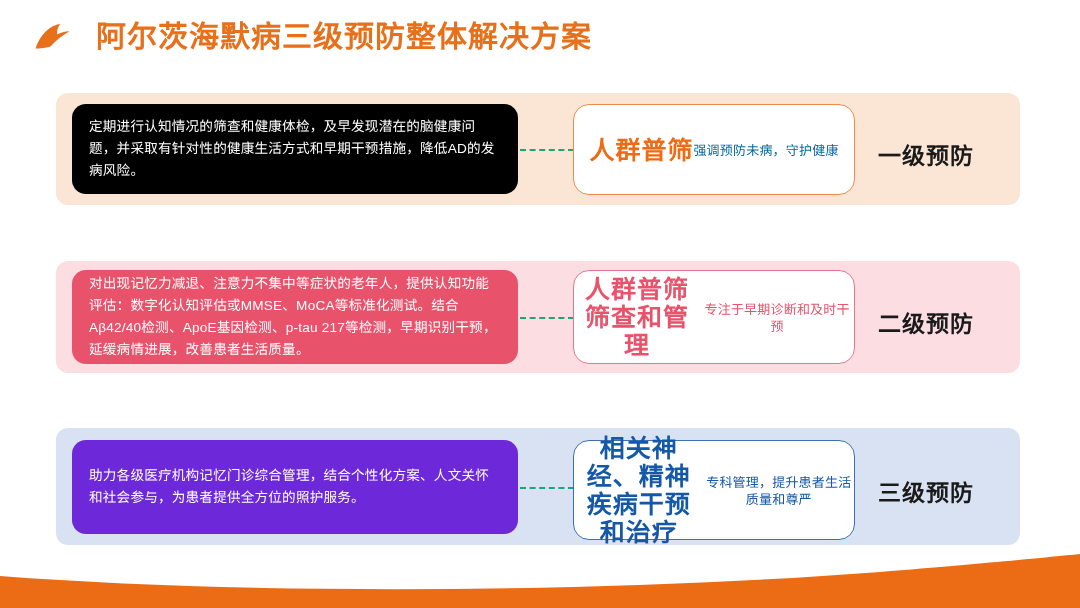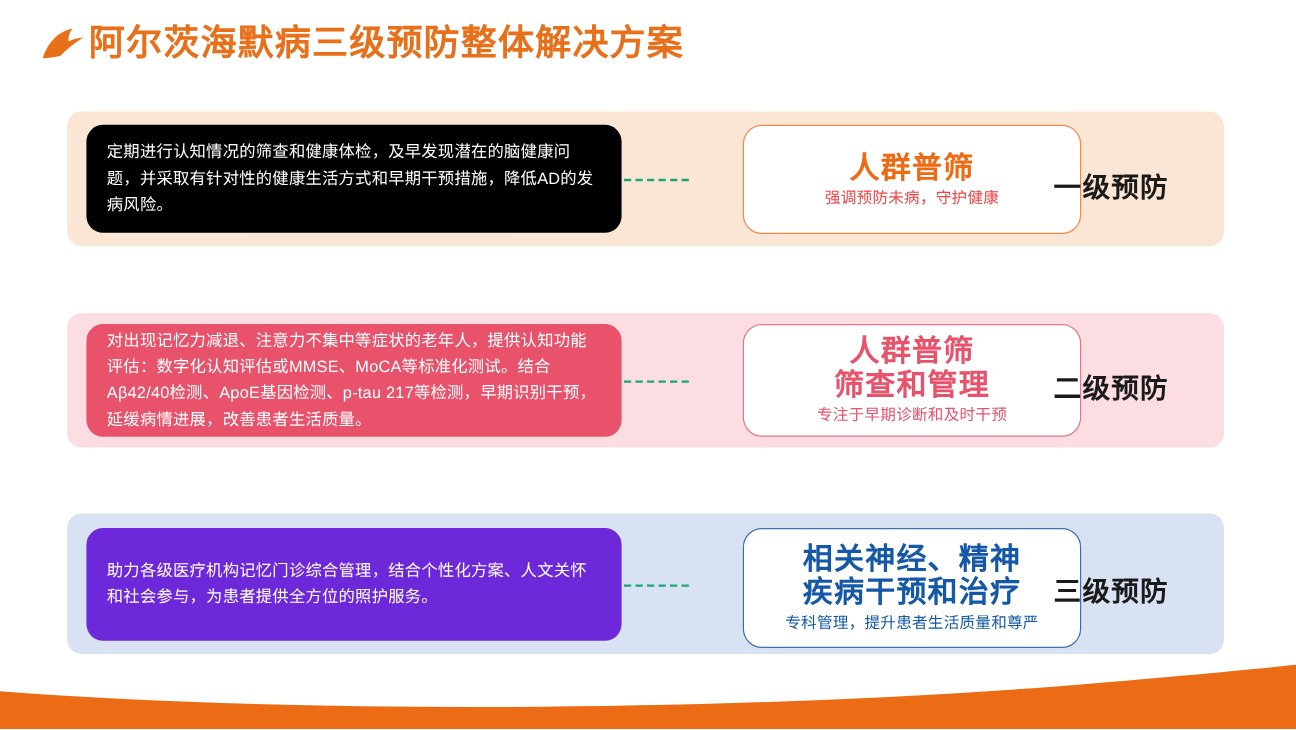--- a/index.html
+++ b/index.html
@@ -19,21 +19,21 @@
     overflow: hidden;
   }
 
   
   .title-row {
     position: absolute;
     left: 34px;
     top: 22px;
     display: flex;
     align-items: center;
-    gap: 2px;
+    gap: 24px;
   }
   .title-icon {
     width: 38px;
     height: 30px;
     display: block;
     flex: none;
   }
   .title-text {
     font-size: 30px;
     font-weight: bold;
@@ -88,25 +88,23 @@
 
   
   .card {
     position: absolute;
     left: 573px;
     width: 282px;
     background: #ffffff;
     border-radius: 16px;
     box-sizing: border-box;
     display: flex;
-    flex-direction: column;
     align-items: center;
     justify-content: center;
     text-align: center;
-    margin-left: 46px;
   }
   .card.r1 { top: 104px; height: 91px;  border: 1.6px solid #ef8a4a; }
   .card.r2 { top: 270px; height: 94px;  border: 1.6px solid #e3788c; }
   .card.r3 { top: 440px; height: 100px;  border: 1.6px solid #3d6fb5; }
 
   .card-heading {
     font-size: 25px;
     font-weight: bold;
     line-height: 1.12;
     letter-spacing: 1px;
@@ -114,21 +112,21 @@
   .card.r1 .card-heading { color: #ee6a13; }
   .card.r2 .card-heading { color: #e8526b; }
   .card.r3 .card-heading { color: #1558a8; }
 
   .card-sub {
     font-size: 13px;
     line-height: 1.25;
     margin-top: 3px;
     letter-spacing: 0.2px;
   }
-  .card.r1 .card-sub { color: #ef4444; }
+  .card.r1 .card-sub { color: #0369a1; }
   .card.r2 .card-sub { color: #e8526b; }
   .card.r3 .card-sub { color: #1558a8; }
 
   
   .level-label {
     position: absolute;
     left: 878px;
     font-size: 23px;
     font-weight: bold;
     color: #1a1a1a;

